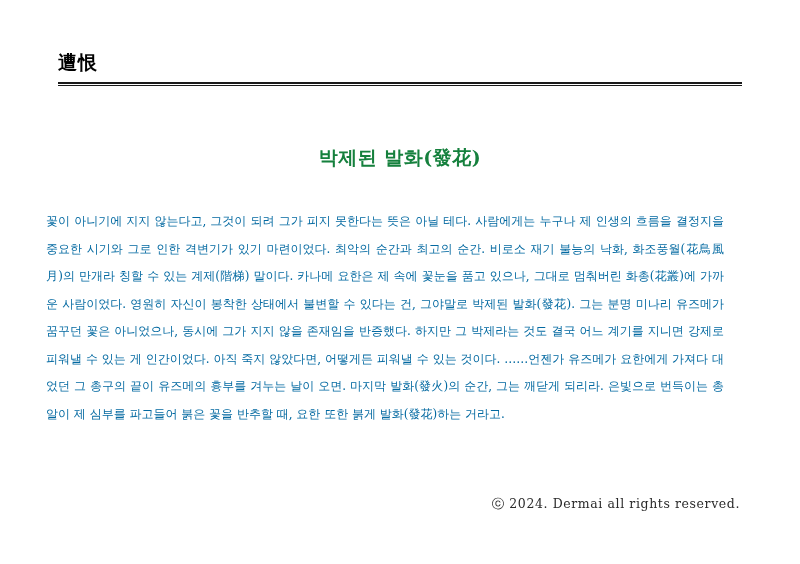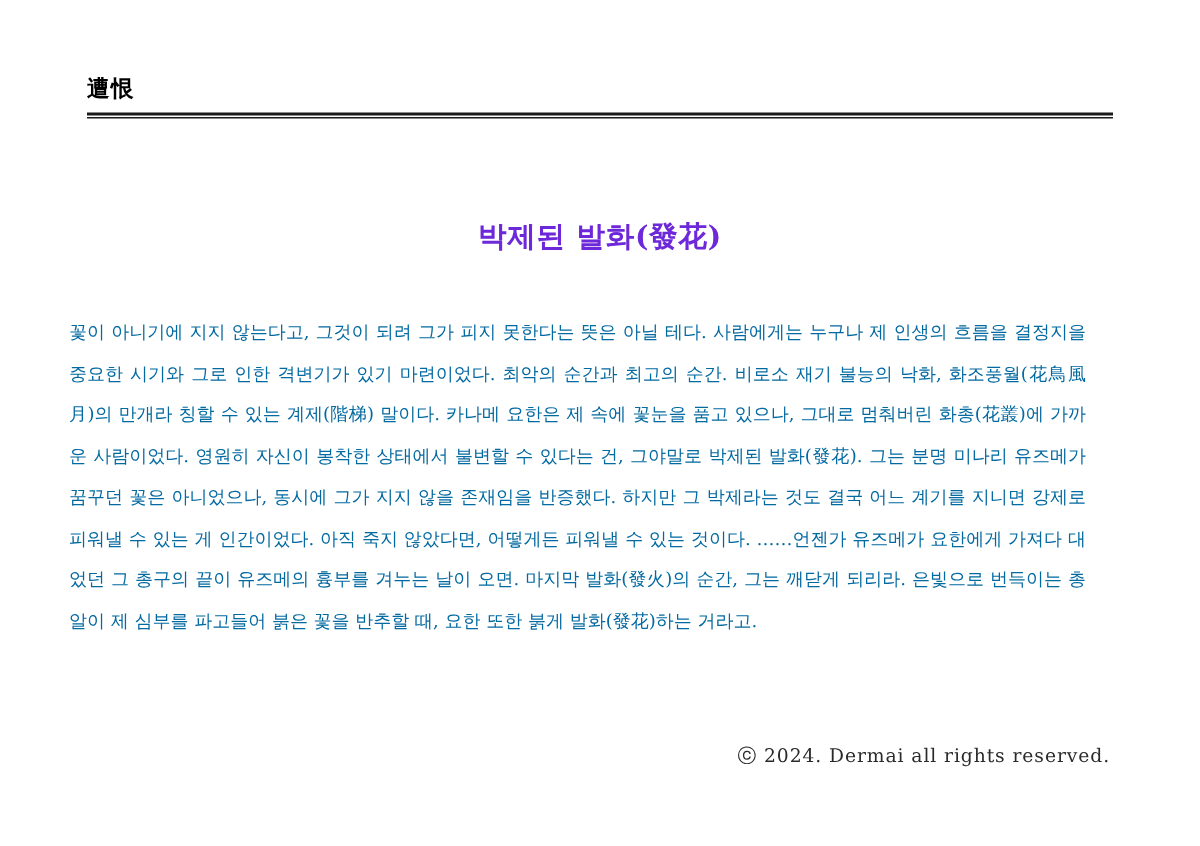--- a/index.html
+++ b/index.html
@@ -21,42 +21,42 @@
     box-sizing: border-box;
   }
   .header {
     position: absolute;
     left: 58px;
     top: 50px;
     width: 684px;
   }
   .header-title {
     font-family: "DejaVu Serif", serif;
-    font-size: 15px;
+    font-size: 19px;
     font-weight: bold;
     color: #000000;
     letter-spacing: 1px;
     padding-bottom: 6px;
   }
   .header-rule {
     height: 0;
     border-top: 2px solid #1a1a1a;
     border-bottom: 1px solid #1a1a1a;
     padding-top: 1px;
   }
   .doc-title {
     position: absolute;
     left: 0;
     top: 145px;
     width: 800px;
     text-align: center;
     font-family: "DejaVu Serif", serif;
     font-size: 19px;
     font-weight: bold;
-    color: #6d28d9;
+    color: #15803d;
     letter-spacing: 0.5px;
   }
   .body-text {
     position: absolute;
     left: 46px;
     top: 208px;
     width: 678px;
     font-family: "DejaVu Serif", serif;
     font-size: 12px;
     line-height: 27.5px;

